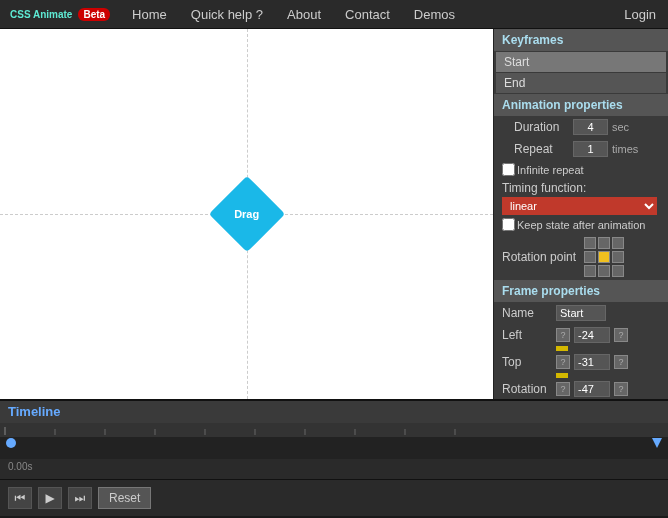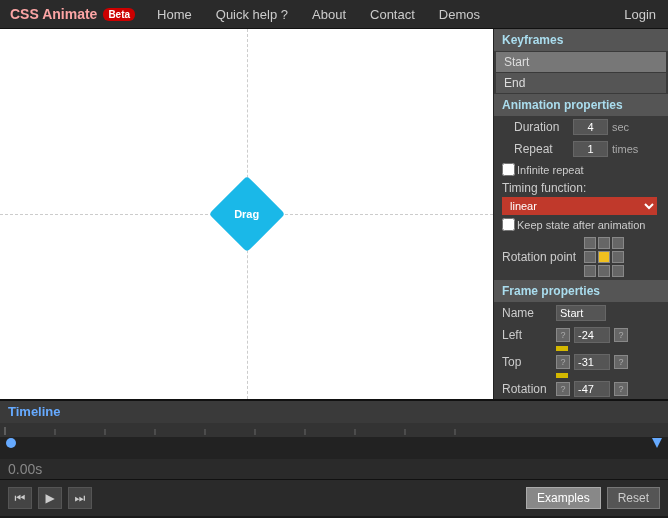--- a/index.html
+++ b/index.html
@@ -13,23 +13,23 @@
       align-items: center;
       border-bottom: 1px solid #111;
     }
     #navbar .brand {
       display: flex;
       align-items: center;
       padding: 0 10px;
       gap: 6px;
     }
     #navbar .brand-text {
-      color: #fca5a5;
+      color: #5eead4;
       font-weight: bold;
-      font-size: 14px;
+      font-size: 10px;
     }
     #navbar .beta-badge {
       background: #cc0000;
       color: #fff;
       font-size: 10px;
       padding: 1px 5px;
       border-radius: 6px;
       font-weight: bold;
     }
     #navbar .nav-links {
@@ -276,21 +276,21 @@
       right: 6px;
       top: 2px;
       width: 10px;
       height: 10px;
       background: #6af;
       clip-path: polygon(50% 0%, 0% 100%, 100% 100%);
       transform: rotate(180deg);
       cursor: pointer;
     }
     .time-label {
-      font-size: 14px;
+      font-size: 10px;
       color: #888;
       padding: 0 8px;
     }
 
     
     #bottom-controls {
       height: 37px;
       background: #2a2a2a;
       display: flex;
       align-items: center;
@@ -475,15 +475,14 @@
     <div class="timeline-handle-start" style="top:15px;"></div>
     <div class="timeline-handle-end" style="top:15px;"></div>
   </div>
   <div class="time-label" style="padding-top:2px;">0.00s</div>
 </div>
 
 <div id="bottom-controls">
   <button class="ctrl-btn">⏮</button>
   <button class="ctrl-btn">▶</button>
   <button class="ctrl-btn">⏭</button>
-  <button class="examples-btn">Examples</button>
   <button class="reset-btn">Reset</button>
 </div>
 
 </body></html>

